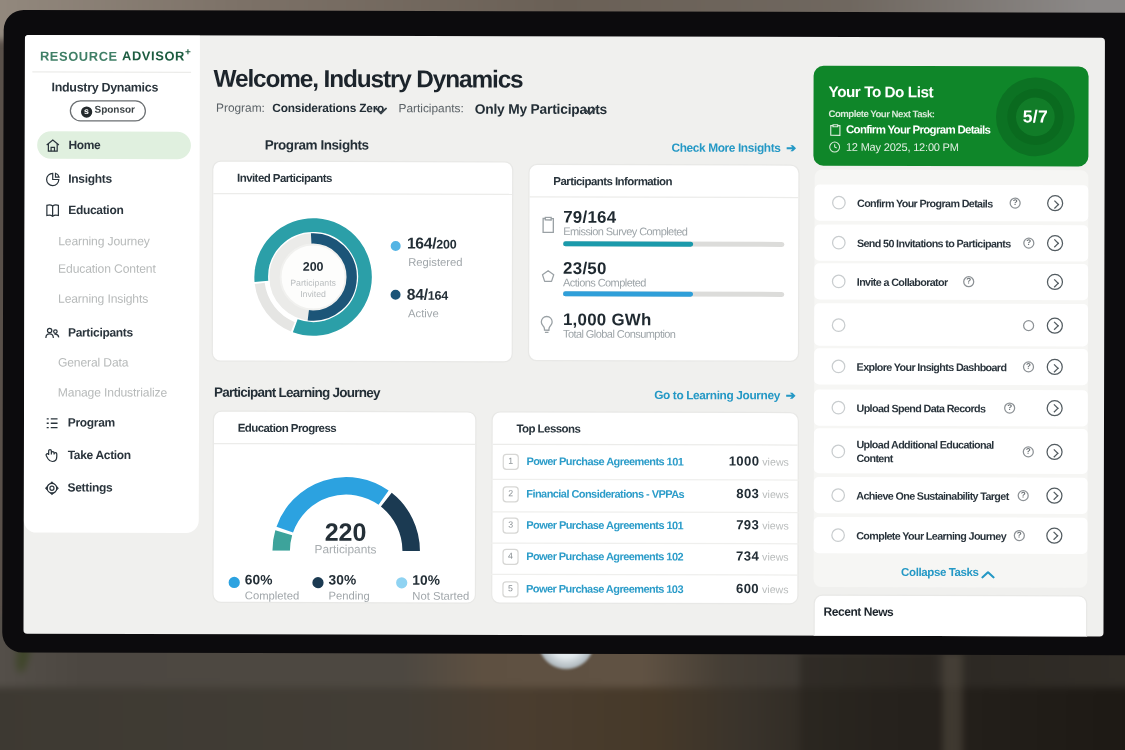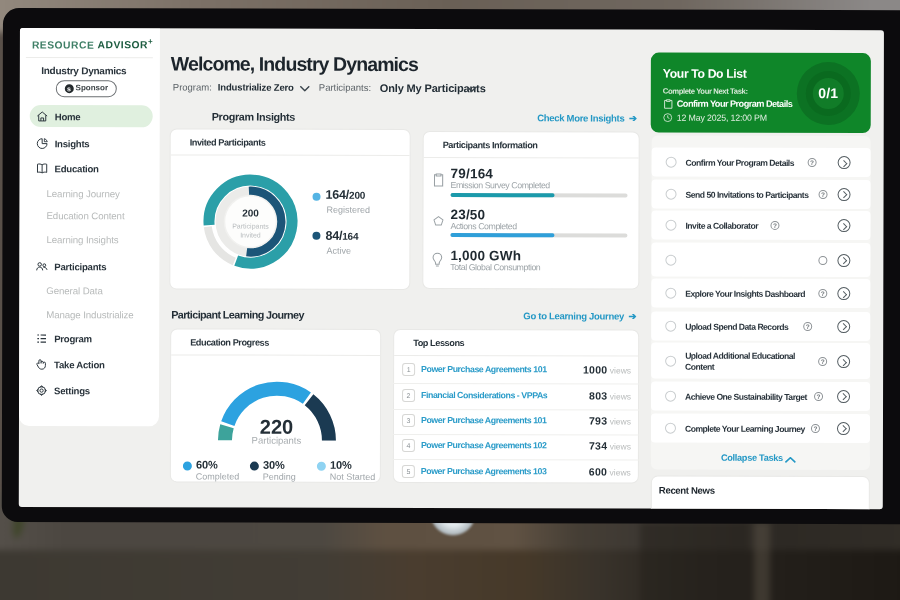--- a/index.html
+++ b/index.html
@@ -148,21 +148,21 @@
             <circle cx="12" cy="12" r="3" fill="none" stroke="#2a343c" stroke-width="1.8"></circle>
             <path d="M12 2.8 L14.2 5 H9.8 Z M21.2 12 L19 14.2 V9.8 Z M12 21.2 L9.8 19 H14.2 Z M2.8 12 L5 9.8 V14.2 Z" fill="none" stroke="#2a343c" stroke-width="1.5"></path>
             <circle cx="12" cy="12" r="7.2" fill="none" stroke="#2a343c" stroke-width="1.8"></circle>
           </svg>
         </div>
       <div class="nav-item" style="top:357px;">Settings</div>
     </div>
 
     <div class="welcome">Welcome, Industry Dynamics</div>
     <div class="progrow" style="left:153px;">Program:</div>
-    <div class="progrow" style="left:198px;"><b>Industrialize Zero</b></div>
+    <div class="progrow" style="left:198px;"><b>Considerations Zero</b></div>
     <svg width="10" height="6" style="position:absolute; left:280px; top:57px;" viewBox="0 0 10 6">
         <path d="M0.5 0.5 L5 5 L9.5 0.5" fill="none" stroke="#3a444b" stroke-width="1.4"></path>
       </svg>
     <div class="progrow" style="left:299px;">Participants:</div>
     <div class="progrow" style="left:360px; font-size:11px; letter-spacing:-0.3px;"><b>Only My Participants</b></div>
     <svg width="10" height="6" style="position:absolute; left:447px; top:57px;" viewBox="0 0 10 6">
         <path d="M0.5 0.5 L5 5 L9.5 0.5" fill="none" stroke="#3a444b" stroke-width="1.4"></path>
       </svg>
     <div class="sechead" style="left:152px; top:82px;padding-left:40px;">Program Insights</div>
     <div class="link" style="right:247px; top:83px;">Check More Insights&nbsp; ➔</div>
@@ -279,21 +279,21 @@
       <svg width="11" height="11" style="position:absolute; left:12px; top:46px;" viewBox="0 0 24 24">
           <path d="M8 4 H4 V21 H20 V4 H16 M8 2.5 H16 V6 H8 Z" fill="none" stroke="#dcecdc" stroke-width="2"></path>
         </svg>
       <svg width="10" height="10" style="position:absolute; left:12px; top:60px;" viewBox="0 0 24 24">
           <circle cx="12" cy="12" r="9.5" fill="none" stroke="#dcecdc" stroke-width="2"></circle>
           <path d="M12 6.5 V12 L16 14" fill="none" stroke="#dcecdc" stroke-width="2"></path>
         </svg>
       <div style="position:absolute; left:146px; top:9px; width:63px; height:63px; border-radius:50%; background:#0c7223;"></div>
       <div style="position:absolute; left:155px; top:18px; width:45px; height:45px; border-radius:50%; background:#0a6a1f;"></div>
       <div style="position:absolute; left:162px; top:25px; width:31px; height:31px; border-radius:50%; background:#117c28;"></div>
-      <div style="position:absolute; left:146px; top:9px; width:63px; height:63px; text-align:center; line-height:63px; font-size:14px; font-weight:bold; color:#fff; letter-spacing:0.2px;">0/1</div>
+      <div style="position:absolute; left:146px; top:9px; width:63px; height:63px; text-align:center; line-height:63px; font-size:14px; font-weight:bold; color:#fff; letter-spacing:0.2px;">5/7</div>
     </div>
 
     <div style="position:absolute; left:632px; top:106px; width:219px; height:334px; background:#f6f6f4; border-radius:6px;"></div>
     <div class="trow" style="top:118px; height:29px;">
       <div class="cb" style="top:9px;"></div>
       <div class="txt" style="top:10px;">Confirm Your Program Details</div>
       <div class="qm" style="left:156px; top:10px;">?</div>
       <div class="chev" style="left:186px; top:8px;"></div>
     </div>
     <div class="trow" style="top:149.5px; height:29px;">

